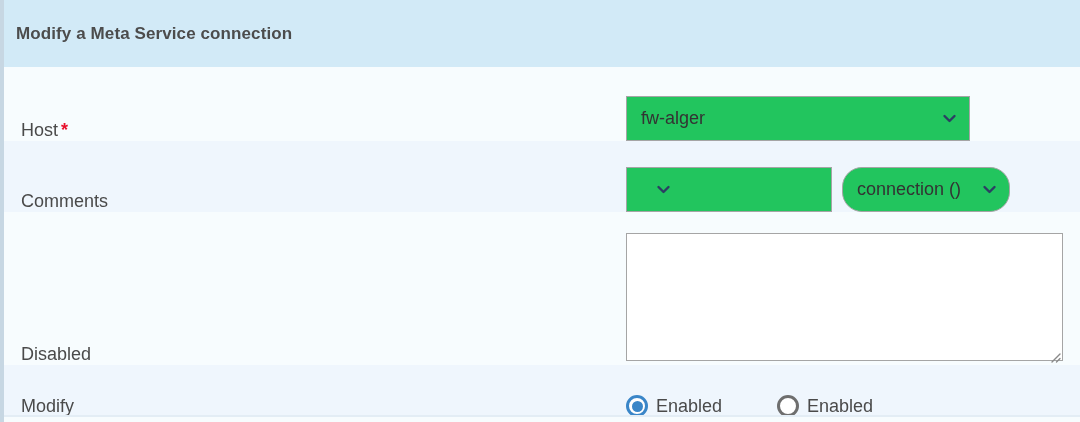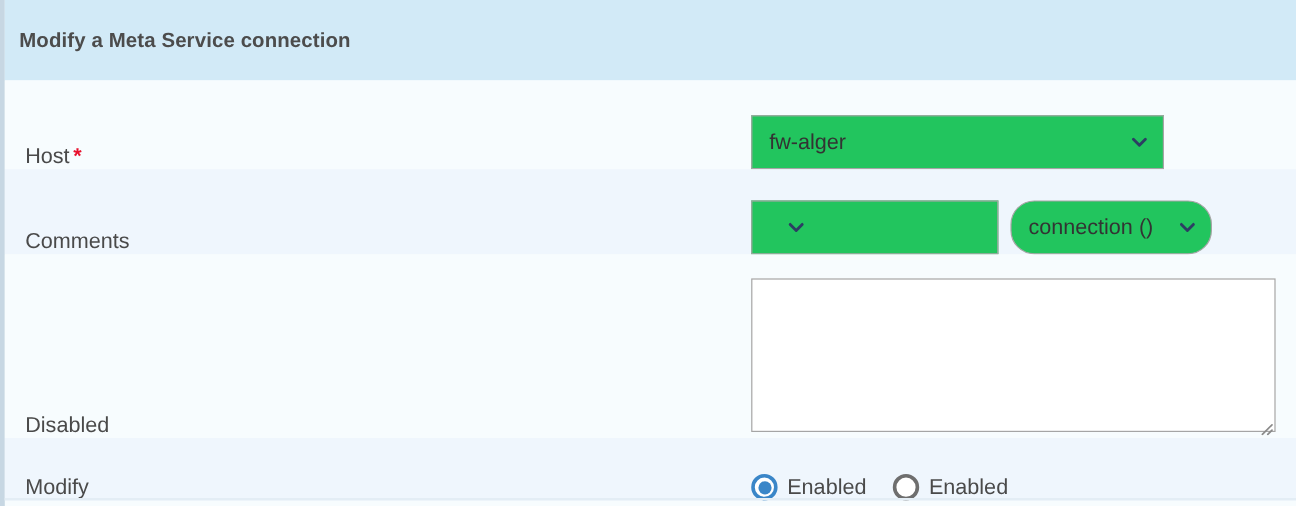--- a/index.html
+++ b/index.html
@@ -129,20 +129,21 @@
     bottom: 2px;
     width: 14px;
     height: 14px;
     pointer-events: none;
   }
 
   
   .radio-group {
     display: flex;
     align-items: center;
+    gap: 33px;
   }
   .radio-item {
     display: flex;
     align-items: center;
     cursor: pointer;
     margin-right: 22px;
   }
   .radio-mark {
     width: 22px;
     height: 22px;

